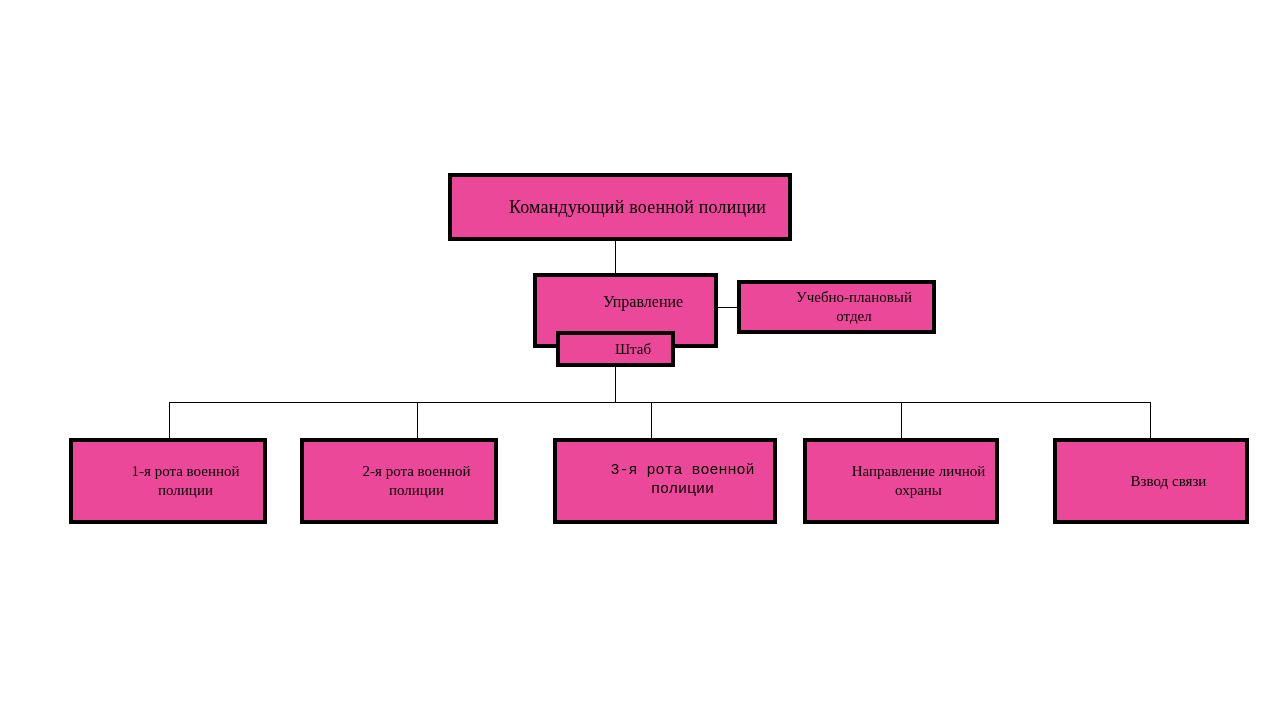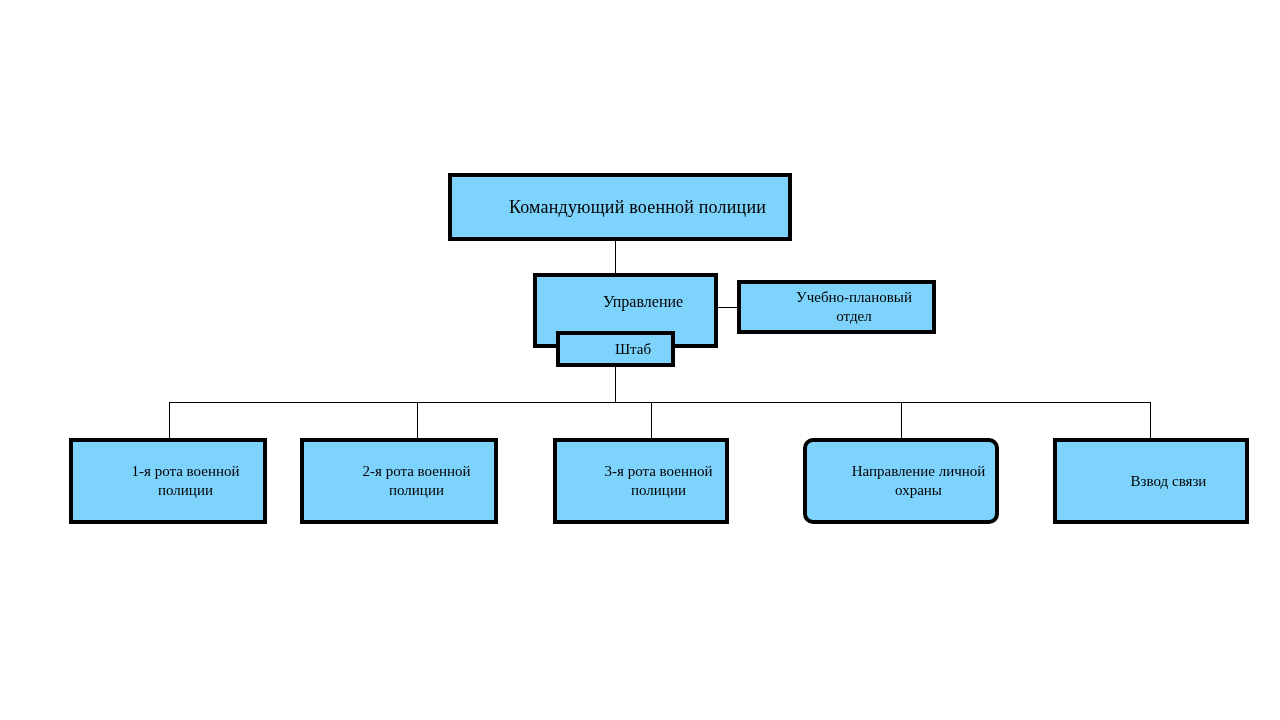--- a/index.html
+++ b/index.html
@@ -23,21 +23,21 @@
     background: #000000;
   }
   .line.v { width: 1px; }
   .line.h { height: 1px; }
 
   
   .node {
     position: absolute;
     box-sizing: border-box;
     border: 4px solid #000000;
-    background: #7dd3fc;
+    background: #ec4899;
     display: flex;
     align-items: center;
     justify-content: center;
     text-align: center;
     padding-left: 35px;
   }
   .node .label {
     display: block;
     line-height: 1.25;
     padding: 0 8px;
@@ -54,22 +54,22 @@
   #node-training    { left: 737px; top: 280px; width: 199px; height: 54px; }
   #node-training .label { font-size: 15px; }
 
   #node-staff       { left: 556px; top: 331px; width: 119px; height: 36px; z-index: 5; }
   #node-staff .label { font-size: 15px; }
 
   .unit { top: 438px; height: 86px; }
   .unit .label { font-size: 15px; }
   #node-unit-0 { left: 69px;   width: 198px; align-items: center; }
   #node-unit-1 { left: 300px;  width: 198px; }
-  #node-unit-2 { left: 553px;  width: 176px; }
-  #node-unit-3 { left: 803px;  width: 196px; border-radius: 10px; }
+  #node-unit-2 { left: 553px;  width: 224px; font-family: Liberation Mono, monospace; }
+  #node-unit-3 { left: 803px;  width: 196px; }
   #node-unit-4 { left: 1053px; width: 196px; }
 </style>
 </head>
 <body>
 
 <div id="canvas">
 
   <div class="line v" style="left:615px; top:241px; height:33px;"></div>
 
   <div class="line h" style="left:708px; top:307px; width:30px;"></div>

